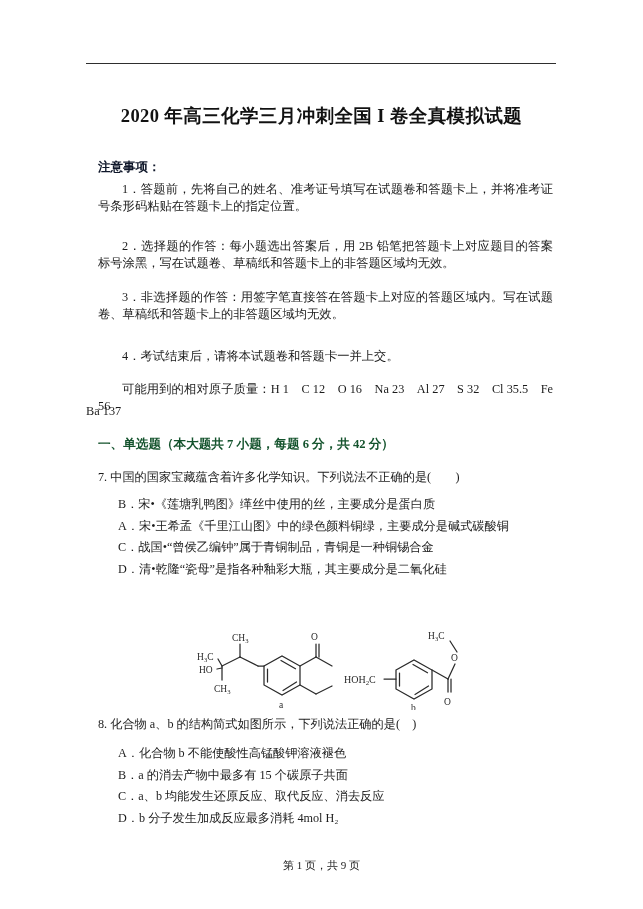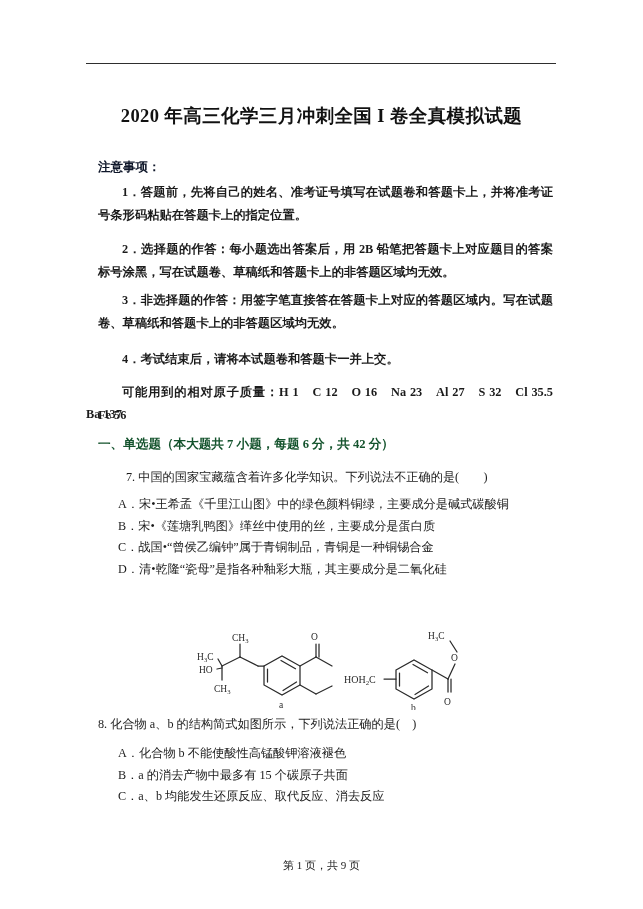--- a/index.html
+++ b/index.html
@@ -47,24 +47,23 @@
     top: 159px;
     font-size: 12.5px;
     font-weight: bold;
     color: #0f172a;
   }
   .block {
     position: absolute;
     left: 98px;
     width: 455px;
     font-size: 12.3px;
-    line-height: 23px;
+    line-height: 17px;
     text-align: justify;
     color: #1b1b1b;
-    font-weight: bold;
   }
   .indent { text-indent: 24px; }
   .section-heading {
     position: absolute;
     left: 98px;
     width: 455px;
     font-size: 12.6px;
     font-weight: bold;
     color: #14532d;
   }
@@ -117,25 +116,25 @@
   <div class="block indent" style="top:181px;">1．答题前，先将自己的姓名、准考证号填写在试题卷和答题卡上，并将准考证号条形码粘贴在答题卡上的指定位置。</div>
   <div class="block indent" style="top:238px;">2．选择题的作答：每小题选出答案后，用 2B 铅笔把答题卡上对应题目的答案标号涂黑，写在试题卷、草稿纸和答题卡上的非答题区域均无效。</div>
   <div class="block indent" style="top:289px;">3．非选择题的作答：用签字笔直接答在答题卡上对应的答题区域内。写在试题卷、草稿纸和答题卡上的非答题区域均无效。</div>
   <div class="block indent" style="top:348px;">4．考试结束后，请将本试题卷和答题卡一并上交。</div>
 
   <div class="block indent" style="top:381px;">可能用到的相对原子质量：H 1　C 12　O 16　Na 23　Al 27　S 32　Cl 35.5　Fe 56</div>
   <div class="block" style="top:403px; left:86px;">Ba 137</div>
 
   <div class="section-heading" style="top:436px;">一、单选题（本大题共 7 小题，每题 6 分，共 42 分）</div>
 
-  <div class="q-stem" style="top:467px;margin-left:28px;">7. 中国的国家宝藏蕴含着许多化学知识。下列说法不正确的是(　　)</div>
+  <div class="q-stem" style="top:467px;">7. 中国的国家宝藏蕴含着许多化学知识。下列说法不正确的是(　　)</div>
 
   <div class="opt-list" style="left:118px; top:494px;">
+    <div class="opt-row"><span class="opt-letter">B．</span><span>宋•《莲塘乳鸭图》缂丝中使用的丝，主要成分是蛋白质</span></div>
     <div class="opt-row"><span class="opt-letter">A．</span><span>宋•王希孟《千里江山图》中的绿色颜料铜绿，主要成分是碱式碳酸铜</span></div>
-    <div class="opt-row"><span class="opt-letter">B．</span><span>宋•《莲塘乳鸭图》缂丝中使用的丝，主要成分是蛋白质</span></div>
     <div class="opt-row"><span class="opt-letter">C．</span><span>战国•“曾侯乙编钟”属于青铜制品，青铜是一种铜锡合金</span></div>
     <div class="opt-row"><span class="opt-letter">D．</span><span>清•乾隆“瓷母”是指各种釉彩大瓶，其主要成分是二氧化硅</span></div>
   </div>
 
   <div class="structures">
     <svg class="struct-svg" width="455" height="86" viewBox="0 0 455 86" xmlns="http://www.w3.org/2000/svg">
       <g stroke="#2a2a2a" stroke-width="1.25" fill="none" stroke-linecap="round">
 
         <text x="134" y="17" font-family="Liberation Serif, serif" font-size="9.5" fill="#2a2a2a" stroke="none">CH<tspan font-size="6.6" dy="2">3</tspan></text>
 
@@ -200,17 +199,18 @@
       </g>
     </svg>
   </div>
 
   <div class="q-stem" style="top:714px;">8. 化合物 a、b 的结构简式如图所示，下列说法正确的是(　)</div>
 
   <div class="opt-list" style="left:118px; top:743px;">
     <div class="opt-row"><span class="opt-letter">A．</span><span>化合物 b 不能使酸性高锰酸钾溶液褪色</span></div>
     <div class="opt-row"><span class="opt-letter">B．</span><span>a 的消去产物中最多有 15 个碳原子共面</span></div>
     <div class="opt-row"><span class="opt-letter">C．</span><span>a、b 均能发生还原反应、取代反应、消去反应</span></div>
+    <div class="opt-row"><span class="opt-letter">D．</span><span>b 分子发生加成反应最多消耗 4mol H₂</span></div>
   </div>
 
   <div class="footer">第 1 页，共 9 页</div>
 
 </div>
 
 </body></html>

